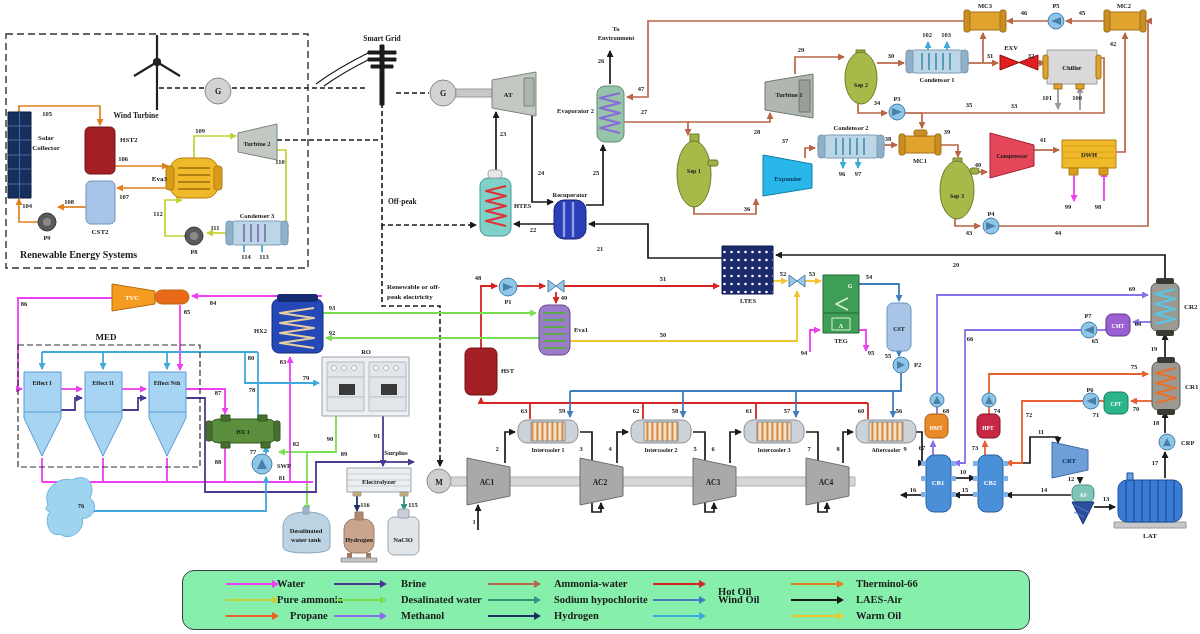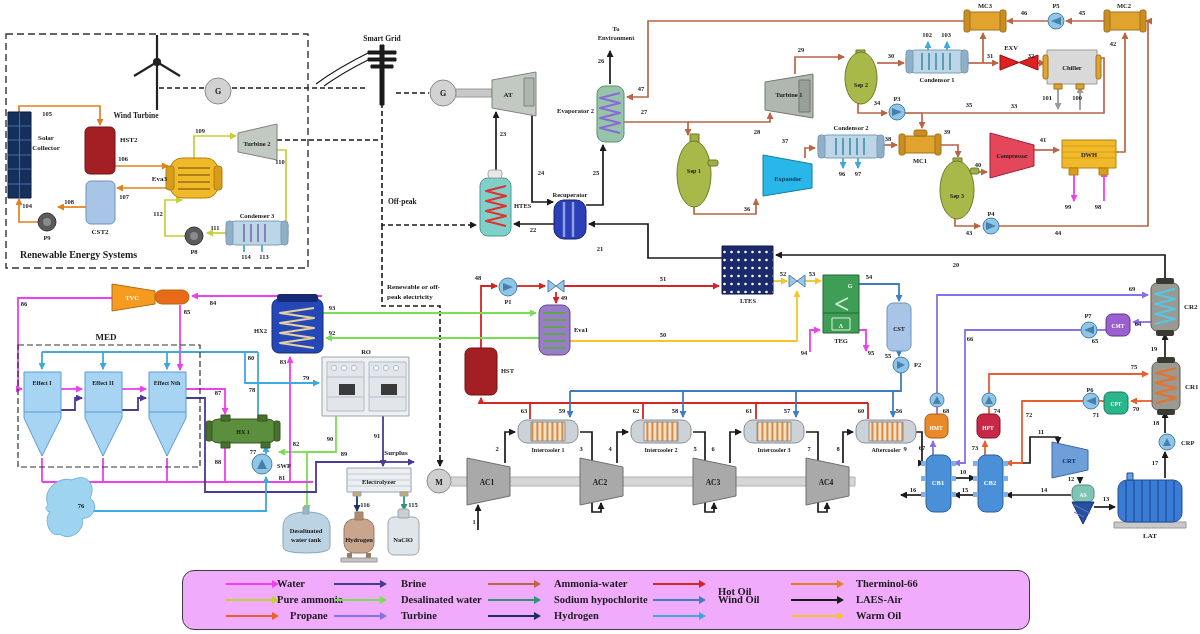--- a/index.html
+++ b/index.html
@@ -1,21 +1,21 @@
 <!DOCTYPE html>
 <html><head>
 <meta charset="utf-8">
 <style>
   html,body{margin:0;padding:0;background:#fff;}
   #canvas{position:relative;width:1200px;height:634px;background:#fff;overflow:hidden;
           font-family:"Liberation Serif",serif;}
   svg text{font-family:"Liberation Serif",serif;}
   .ln{fill:none;}
   #legend-box{position:absolute;left:182px;top:570px;width:846px;height:58px;
-      border:1.6px solid #3a3a3a;border-radius:12px;background:#f0abfc;}
+      border:1.6px solid #3a3a3a;border-radius:12px;background:#86efac;}
   .lg-bar{position:absolute;height:2.4px;}
   .lg-tri{position:absolute;width:0;height:0;border-top:4px solid transparent;
       border-bottom:4px solid transparent;}
   .lg-lab{position:absolute;font:bold 10.5px "Liberation Serif",serif;color:#1a1a1a;white-space:nowrap;}
 </style>
 </head>
 <body>
 
 <div id="canvas">
 <svg id="diagram" width="1200" height="634" viewBox="0 0 1200 634">
@@ -819,21 +819,21 @@
       <div class="lg-tri" style="left: 89px; top: 41px; border-left: 7px solid rgb(233, 96, 48);"></div>
       <span class="lg-lab" style="left: 107px; top: 39px;">Propane</span>
       <div class="lg-bar" style="left: 151px; top: 12px; width: 46px; background: rgb(75, 58, 145);"></div>
       <div class="lg-tri" style="left: 197px; top: 9px; border-left: 7px solid rgb(75, 58, 145);"></div>
       <span class="lg-lab" style="left: 218px; top: 7px;">Brine</span>
       <div class="lg-bar" style="left: 151px; top: 28px; width: 46px; background: rgb(122, 222, 82);"></div>
       <div class="lg-tri" style="left: 197px; top: 25px; border-left: 7px solid rgb(122, 222, 82);"></div>
       <span class="lg-lab" style="left: 218px; top: 17px; margin-top: 6px;">Desalinated water</span>
       <div class="lg-bar" style="left: 151px; top: 44px; width: 46px; background: rgb(138, 112, 232);"></div>
       <div class="lg-tri" style="left: 197px; top: 41px; border-left: 7px solid rgb(138, 112, 232);"></div>
-      <span class="lg-lab" style="left: 218px; top: 39px;">Turbine</span>
+      <span class="lg-lab" style="left: 218px; top: 39px;">Methanol</span>
       <div class="lg-bar" style="left: 305px; top: 12px; width: 46px; background: rgb(185, 102, 72);"></div>
       <div class="lg-tri" style="left: 351px; top: 9px; border-left: 7px solid rgb(185, 102, 72);"></div>
       <span class="lg-lab" style="left: 371px; top: 7px;">Ammonia-water</span>
       <div class="lg-bar" style="left: 305px; top: 28px; width: 46px; background: rgb(47, 148, 120);"></div>
       <div class="lg-tri" style="left: 351px; top: 25px; border-left: 7px solid rgb(47, 148, 120);"></div>
       <span class="lg-lab" style="left: 371px; top: 23px;">Sodium hypochlorite</span>
       <div class="lg-bar" style="left: 305px; top: 44px; width: 46px; background: rgb(27, 47, 99);"></div>
       <div class="lg-tri" style="left: 351px; top: 41px; border-left: 7px solid rgb(27, 47, 99);"></div>
       <span class="lg-lab" style="left: 371px; top: 39px;">Hydrogen</span>
       <div class="lg-bar" style="left: 470px; top: 12px; width: 46px; background: rgb(214, 36, 34);"></div>

